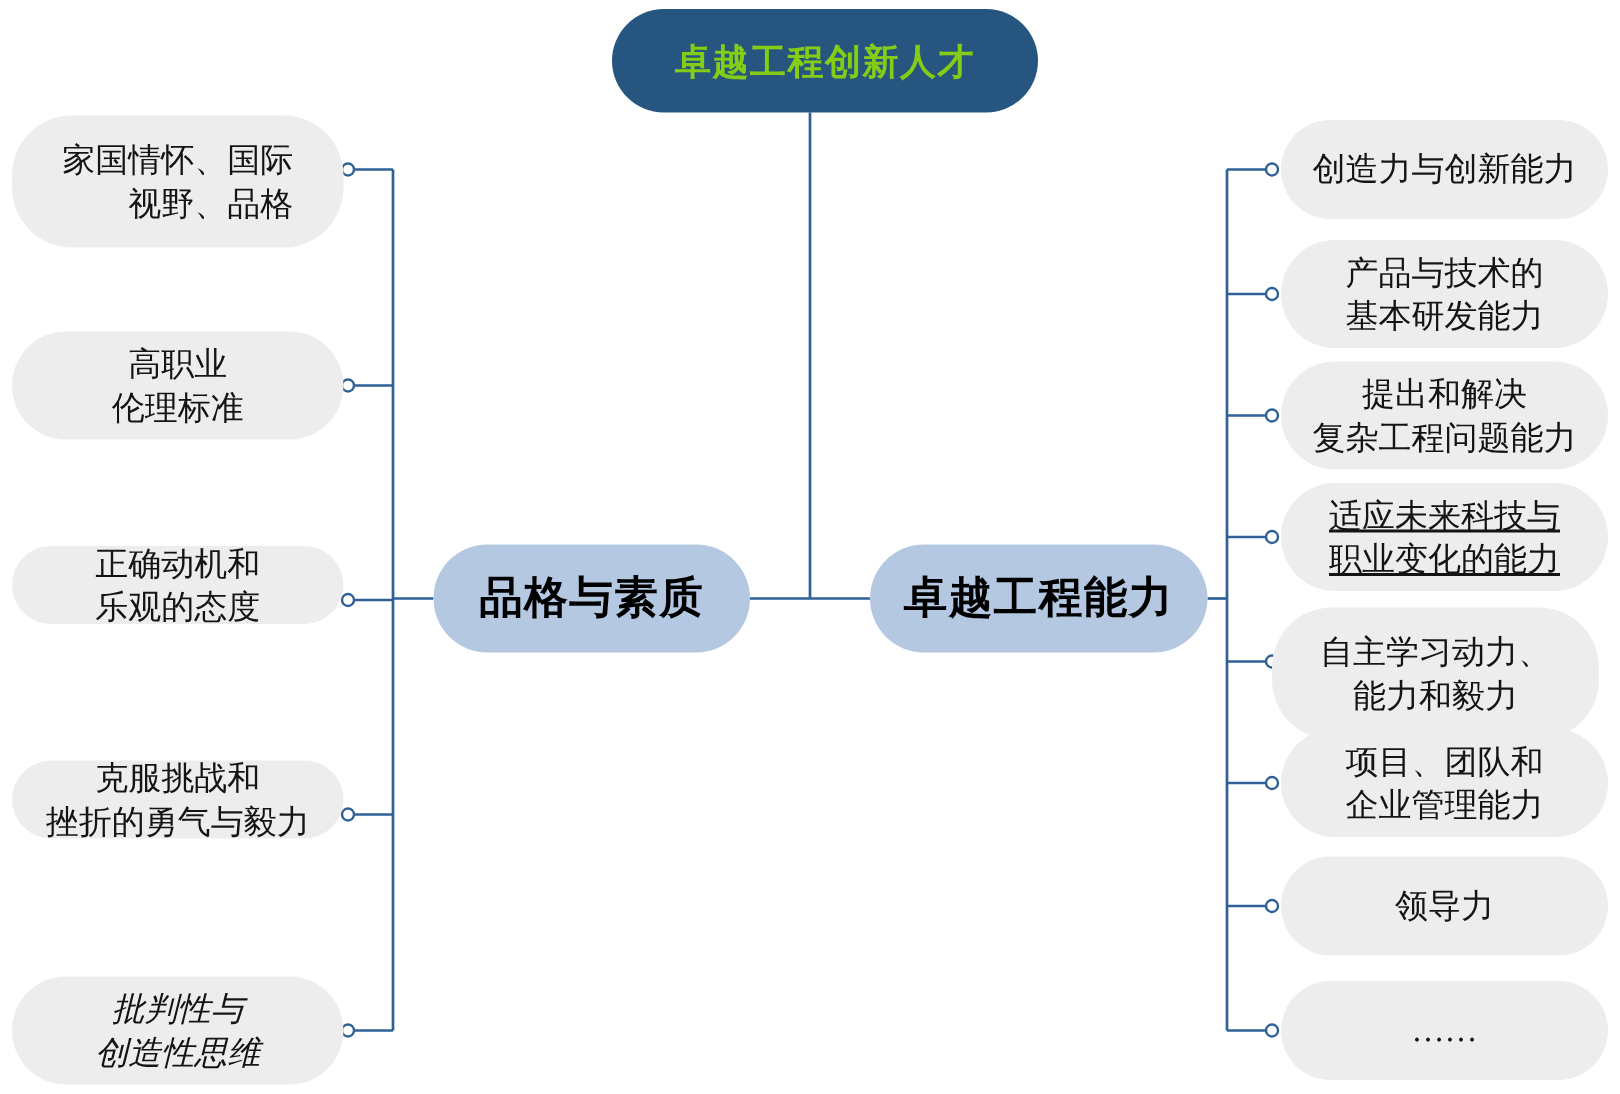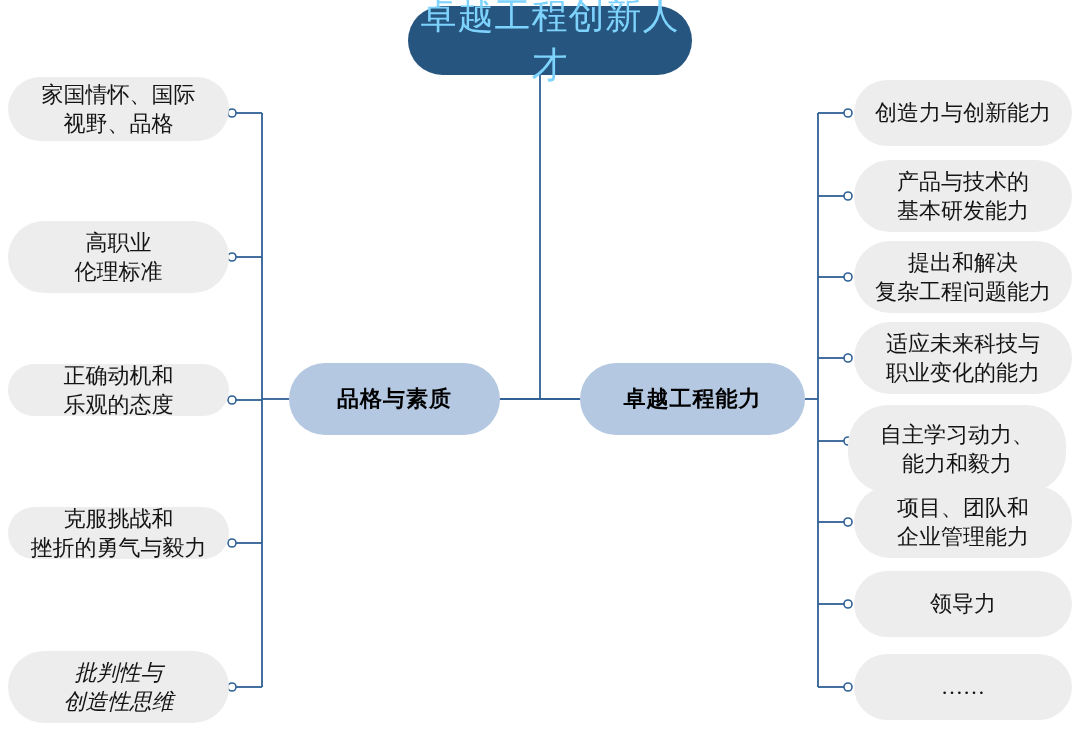--- a/index.html
+++ b/index.html
@@ -16,30 +16,30 @@
   .pill {
     position:absolute;
     display:flex; align-items:center; justify-content:center;
     text-align:center;
     border-radius:40px;
     box-sizing:border-box;
     white-space:pre-line;
   }
   .root-pill {
     background:var(--root-fill,#26557F);
-    color:#7dd3fc;
-    font-weight:normal;
-    font-size:36px;
+    color:#84cc16;
+    font-weight:bold;
+    font-size:24px;
     letter-spacing:1px;
   }
   .branch-pill {
     background:var(--branch-fill,#B4C8E2);
     color:#000000;
     font-weight:bold;
-    font-size:22px;
+    font-size:29px;
     letter-spacing:1px;
   }
   .leaf-pill {
     background:var(--leaf-fill,#EDEDED);
     color:#141414;
     font-size:22px;
     line-height:1.33;
     font-family:"Liberation Serif","DejaVu Serif",serif;
   }
   svg line, svg circle { shape-rendering:geometricPrecision; }
@@ -94,37 +94,37 @@
       <circle cx="848" cy="604" r="4"></circle>
       <circle cx="848" cy="687" r="4"></circle>
     </g>
   </svg>
 
   <div class="pill root-pill" style="left:408px;top:6px;width:284px;height:69px;">卓越工程创新人才</div>
 
   <div class="pill branch-pill" style="left:289px;top:363px;width:211px;height:72px;">品格与素质</div>
   <div class="pill branch-pill" style="left:580px;top:363px;width:225px;height:72px;">卓越工程能力</div>
 
-  <div class="pill leaf-pill" style="left:8px;top:77px;width:221px;height:64px;">家国情怀、国际
+  <div class="pill leaf-pill" style="left:8px;top:77px;width:221px;height:88px;text-align:right;">家国情怀、国际
 视野、品格</div>
   <div class="pill leaf-pill" style="left:8px;top:221px;width:221px;height:72px;">高职业
 伦理标准</div>
   <div class="pill leaf-pill" style="left:8px;top:364px;width:221px;height:52px;">正确动机和
 乐观的态度</div>
   <div class="pill leaf-pill" style="left:8px;top:507px;width:221px;height:52px;">克服挑战和
 挫折的勇气与毅力</div>
   <div class="pill leaf-pill" style="left:8px;top:651px;width:221px;height:72px;font-style:italic;">批判性与
 创造性思维</div>
 
   <div class="pill leaf-pill" style="left:854px;top:80px;width:218px;height:66px;">创造力与创新能力</div>
   <div class="pill leaf-pill" style="left:854px;top:160px;width:218px;height:72px;">产品与技术的
 基本研发能力</div>
   <div class="pill leaf-pill" style="left:854px;top:241px;width:218px;height:72px;">提出和解决
 复杂工程问题能力</div>
-  <div class="pill leaf-pill" style="left:854px;top:322px;width:218px;height:72px;">适应未来科技与
+  <div class="pill leaf-pill" style="left:854px;top:322px;width:218px;height:72px;text-decoration:underline;">适应未来科技与
 职业变化的能力</div>
   <div class="pill leaf-pill" style="left:848px;top:405px;width:218px;height:88px;">自主学习动力、
 能力和毅力</div>
   <div class="pill leaf-pill" style="left:854px;top:486px;width:218px;height:72px;">项目、团队和
 企业管理能力</div>
   <div class="pill leaf-pill" style="left:854px;top:571px;width:218px;height:66px;">领导力</div>
   <div class="pill leaf-pill" style="left:854px;top:654px;width:218px;height:66px;">……</div>
 
 </div>
 

